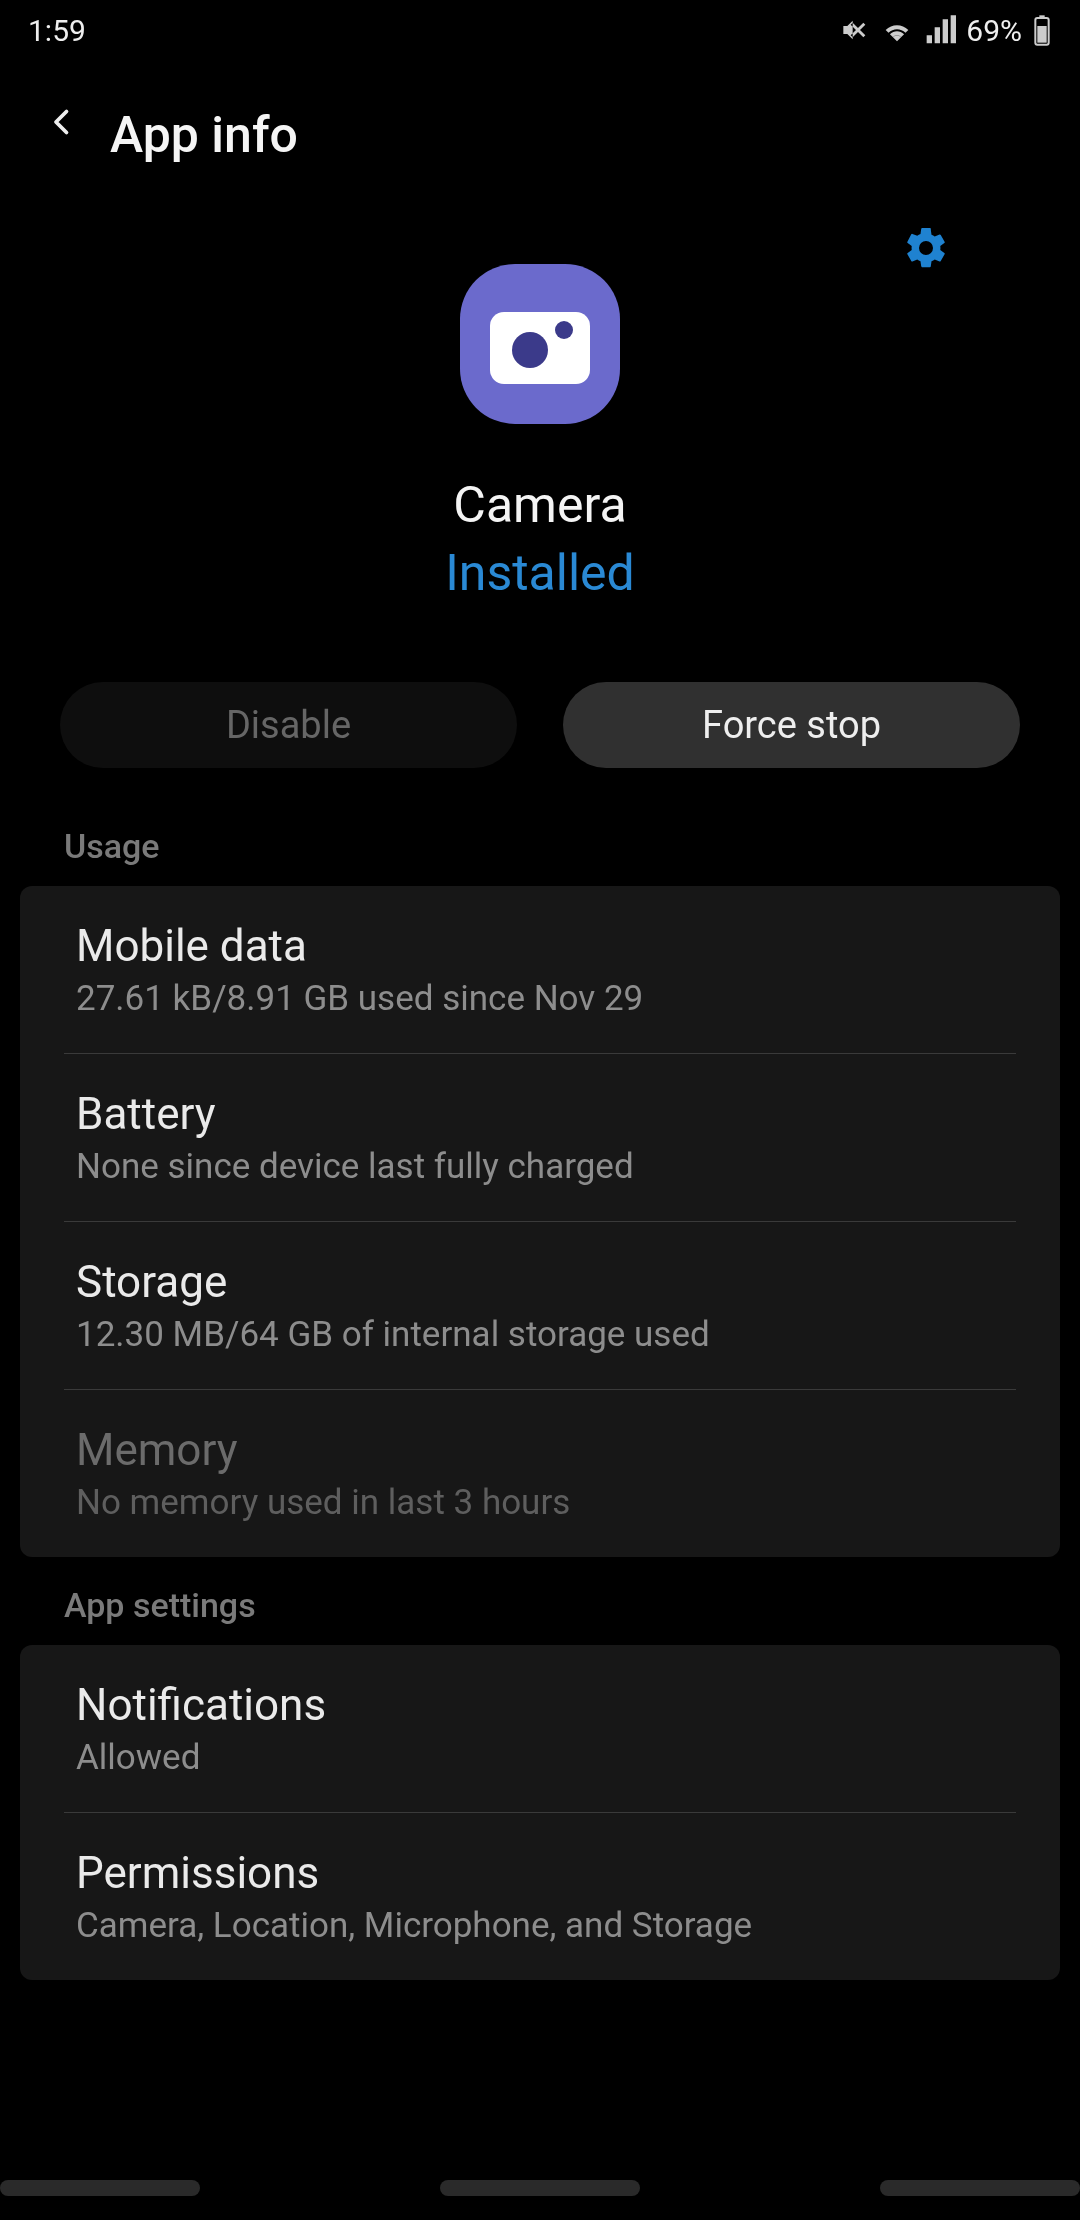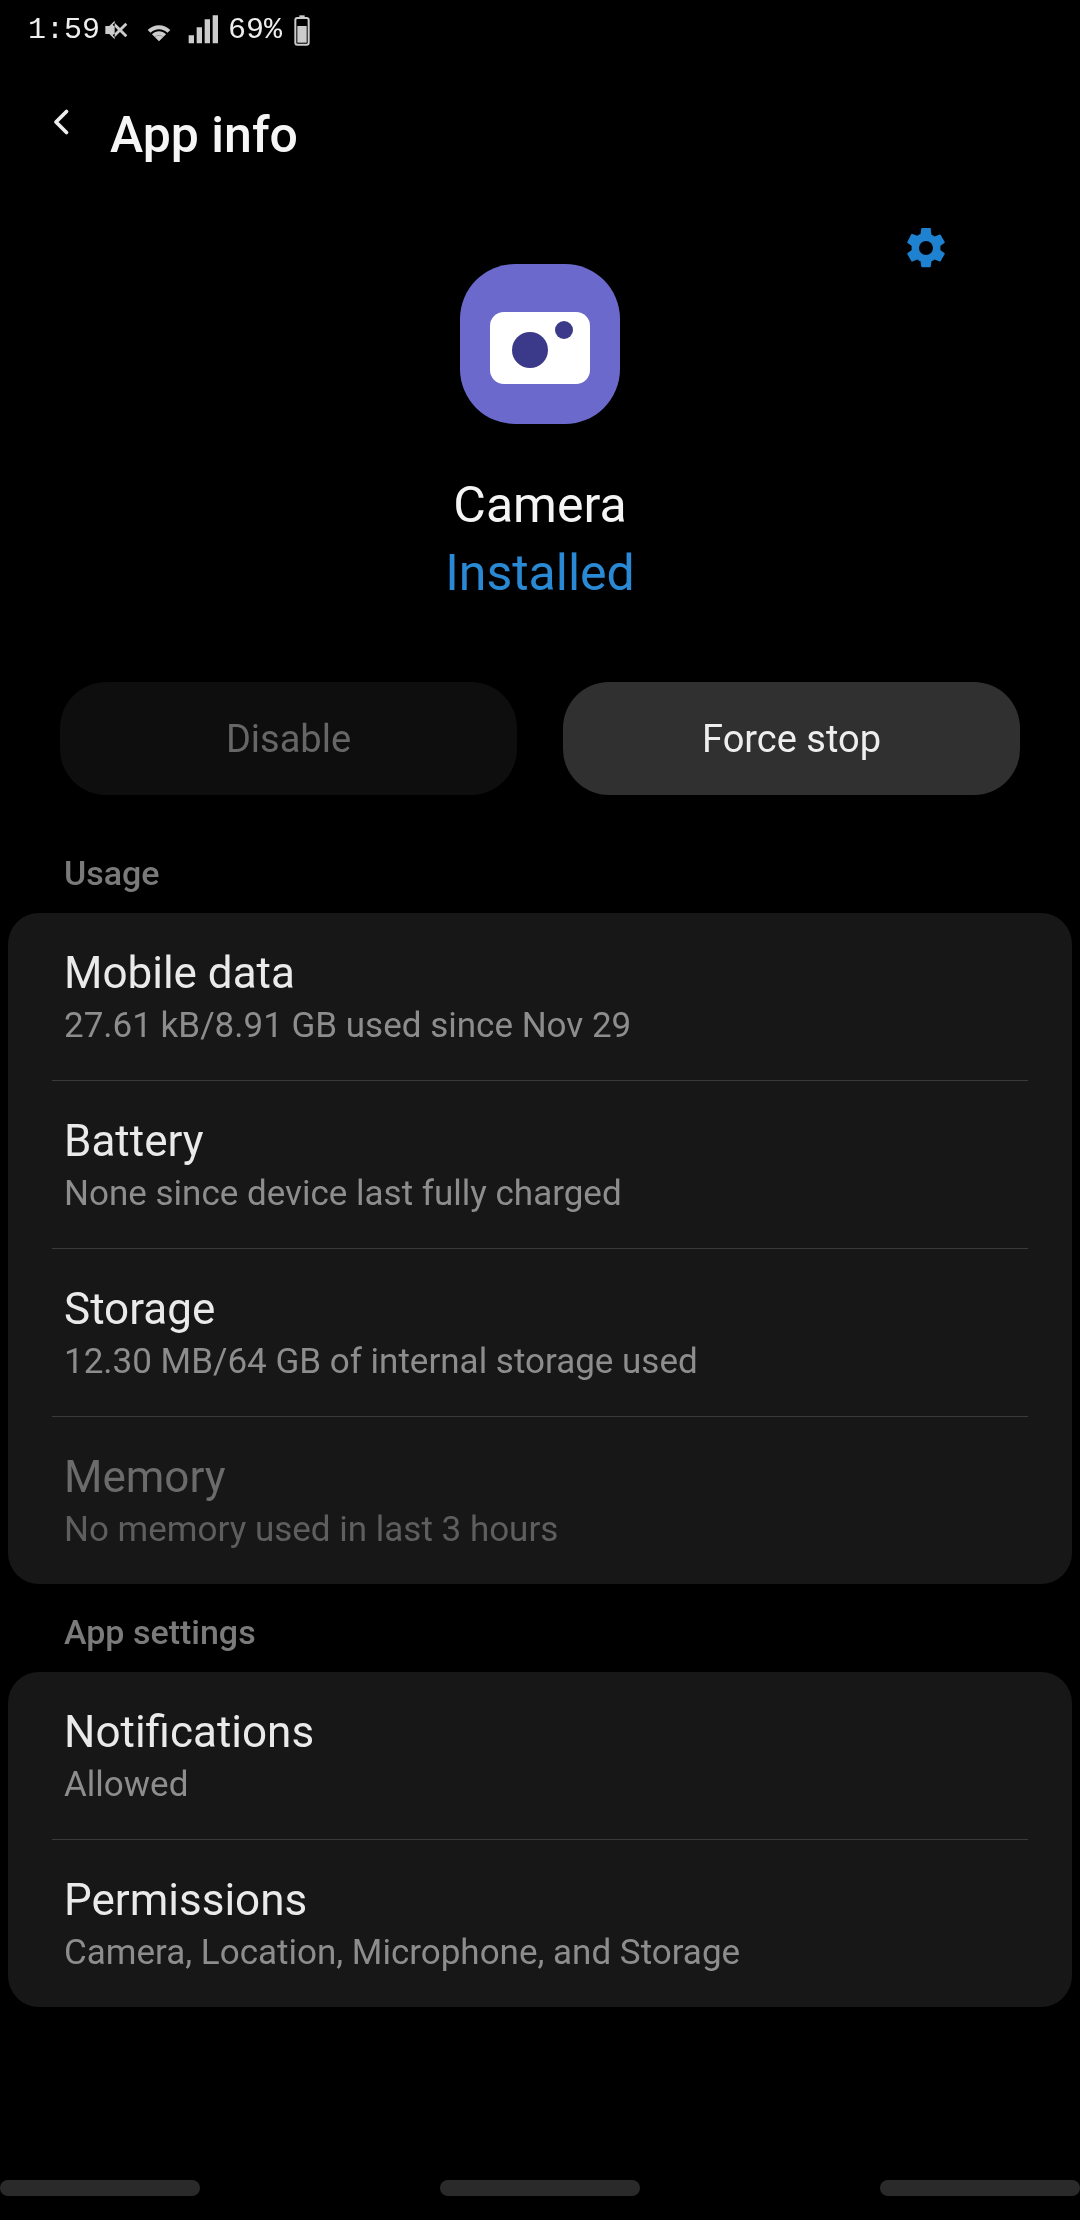--- a/index.html
+++ b/index.html
@@ -7,25 +7,25 @@
     width: 1080px;
     height: 2220px;
     background: #000;
     color: #fff;
     font-family: -apple-system, BlinkMacSystemFont, "Segoe UI", Roboto, sans-serif;
     overflow: hidden;
   }
   .status-bar {
     height: 60px;
     display: flex;
+    justify-content: space-between;
     align-items: center;
     padding: 0 28px;
     font-size: 30px;
     color: #eee;
-    font-family: Liberation Mono, monospace;
   }
   .status-right {
     display: flex;
     align-items: center;
     gap: 10px;
   }
   .status-right svg { display: block; }
   .header {
     display: flex;
     align-items: center;
@@ -71,21 +71,21 @@
     font-size: 50px;
     color: #2a89d4;
   }
   .action-row {
     display: flex;
     gap: 46px;
     padding: 40px 60px 30px 60px;
   }
   .pill-btn {
     flex: 1;
-    height: 113px;
+    height: 86px;
     border-radius: 46px;
     display: flex;
     align-items: center;
     justify-content: center;
     font-size: 38px;
   }
   .pill-disabled {
     background: #0e0e0e;
     color: #666;
   }
@@ -94,22 +94,22 @@
     color: #eee;
   }
   .section-label {
     font-size: 34px;
     color: #7a7a7a;
     padding: 28px 64px 20px 64px;
     font-weight: 500;
   }
   .card {
     background: #171717;
-    border-radius: 31px;
-    margin: 0 8px;
+    border-radius: 12px;
+    margin: 0 20px;
     overflow: hidden;
   }
   .row {
     padding: 34px 56px 34px 56px;
   }
   .row-title {
     font-size: 44px;
     color: #eaeaea;
     font-weight: 400;
   }

